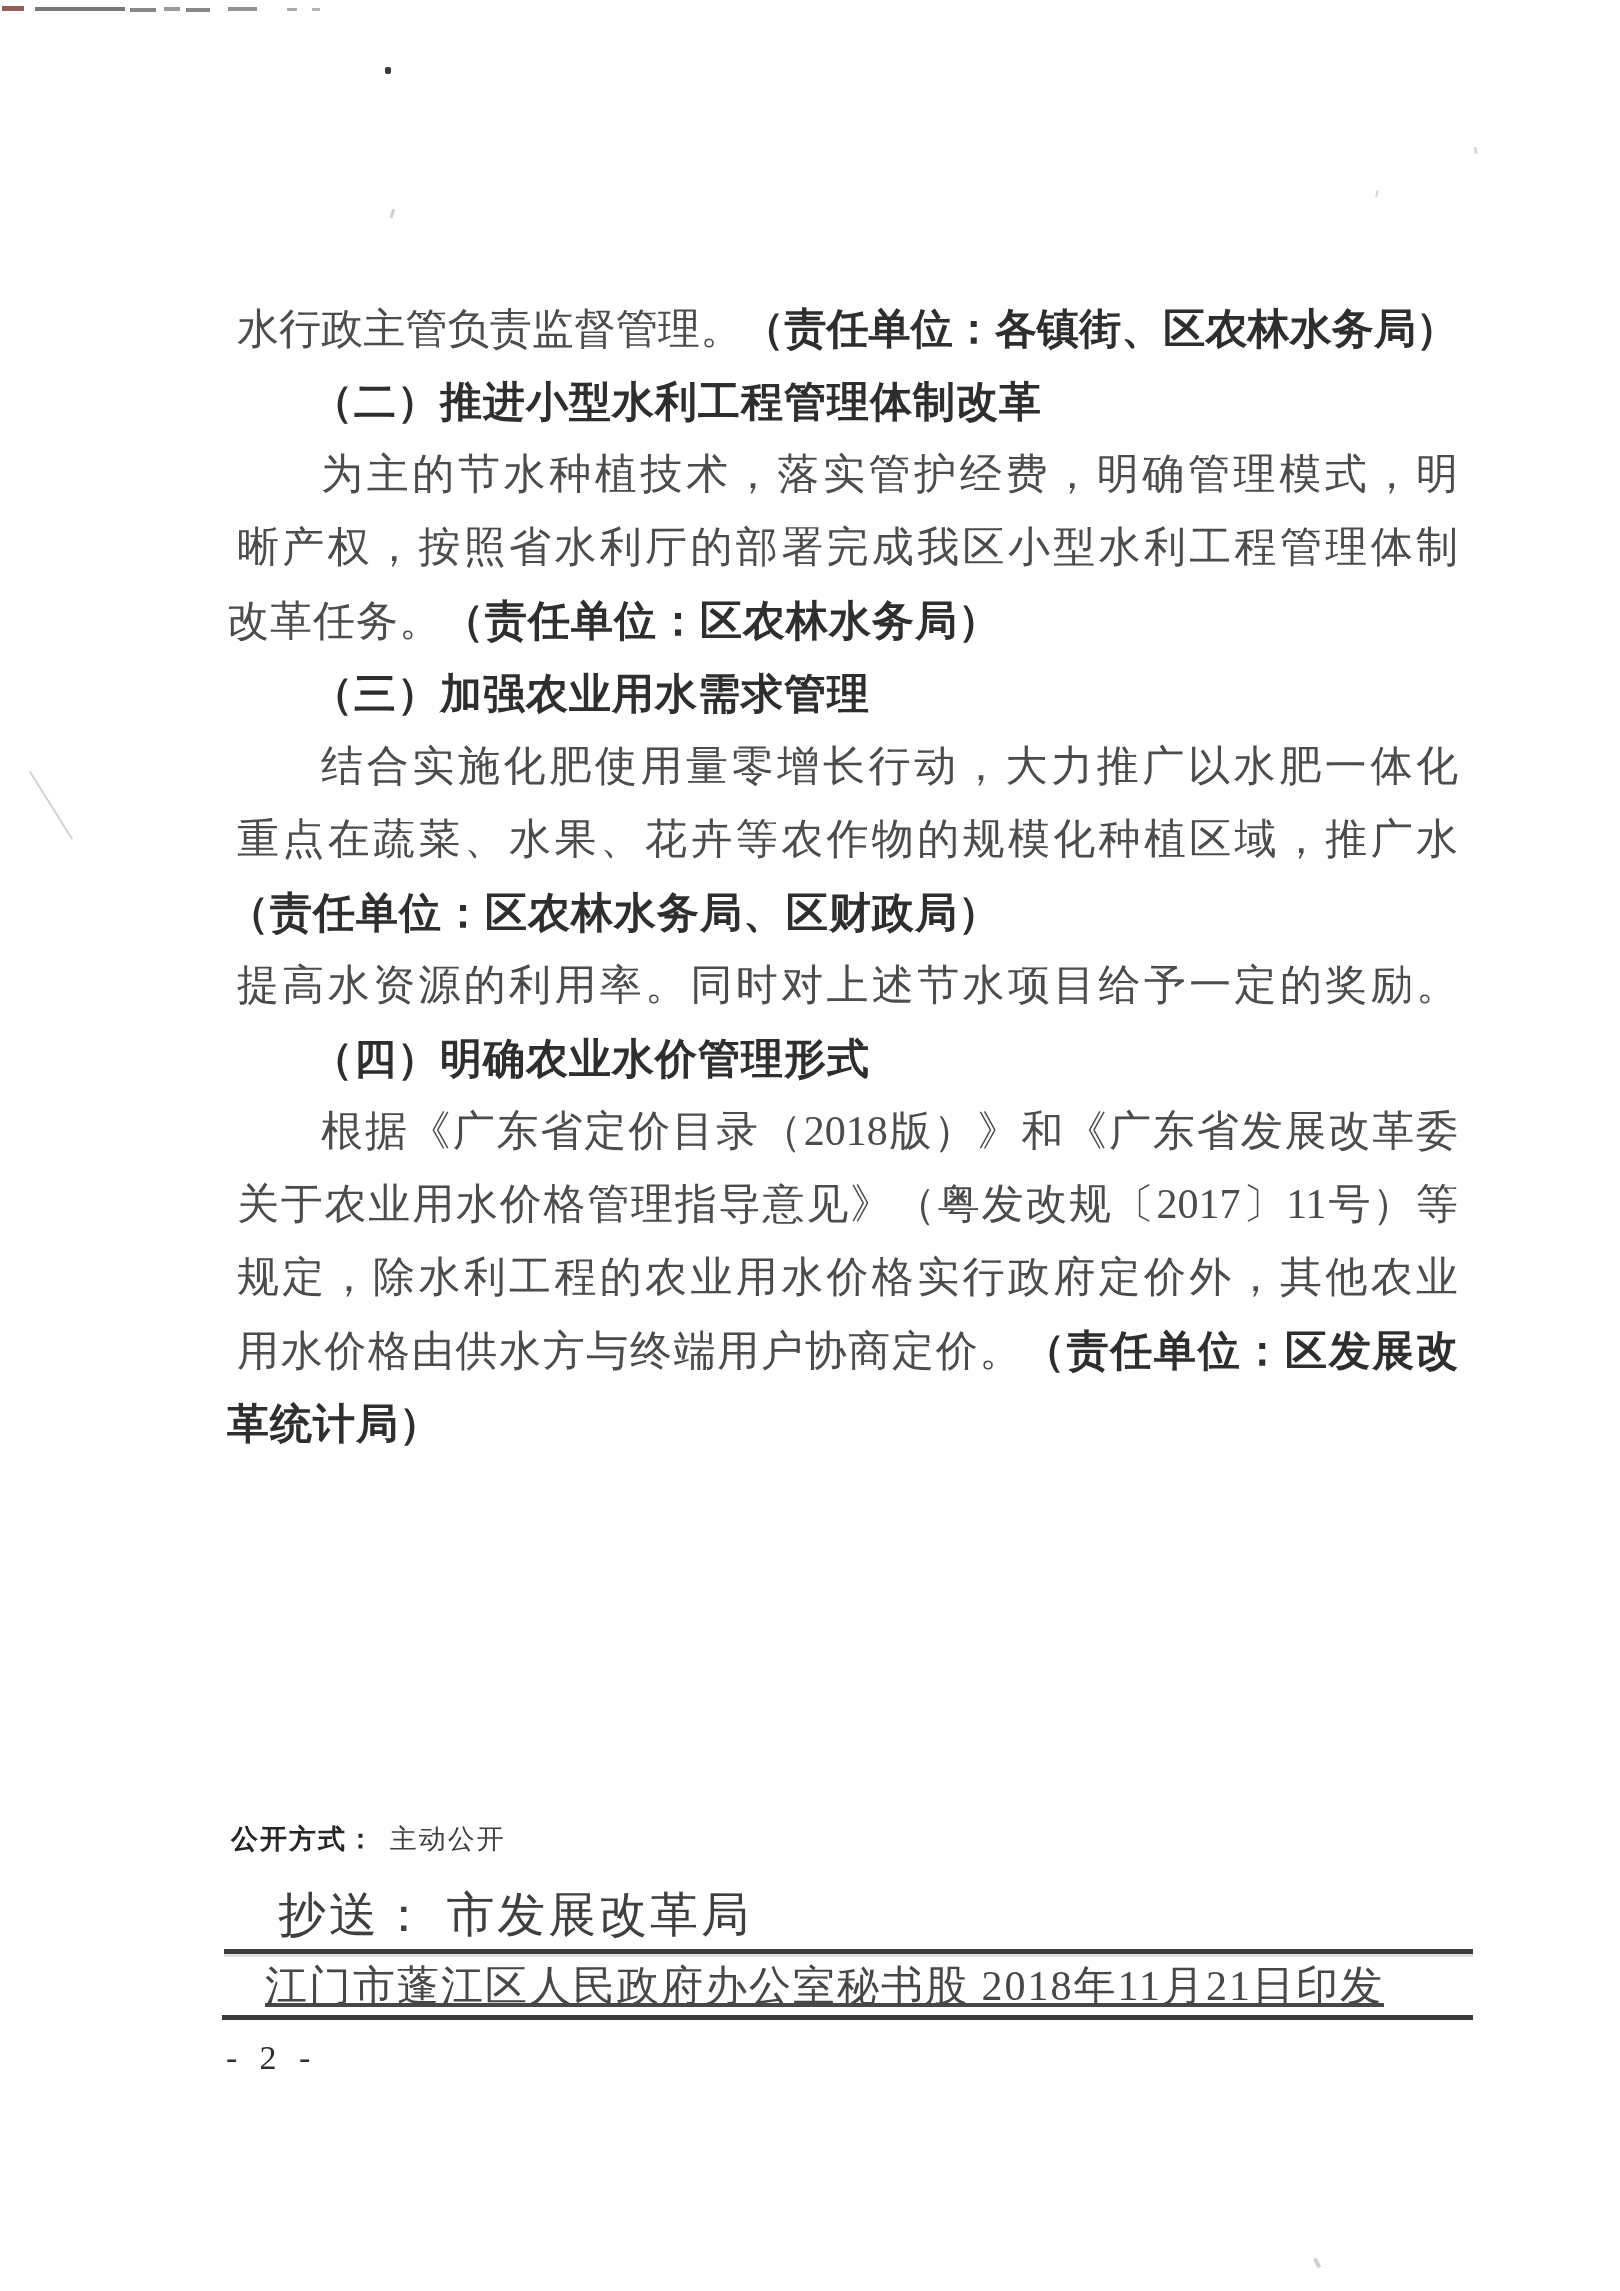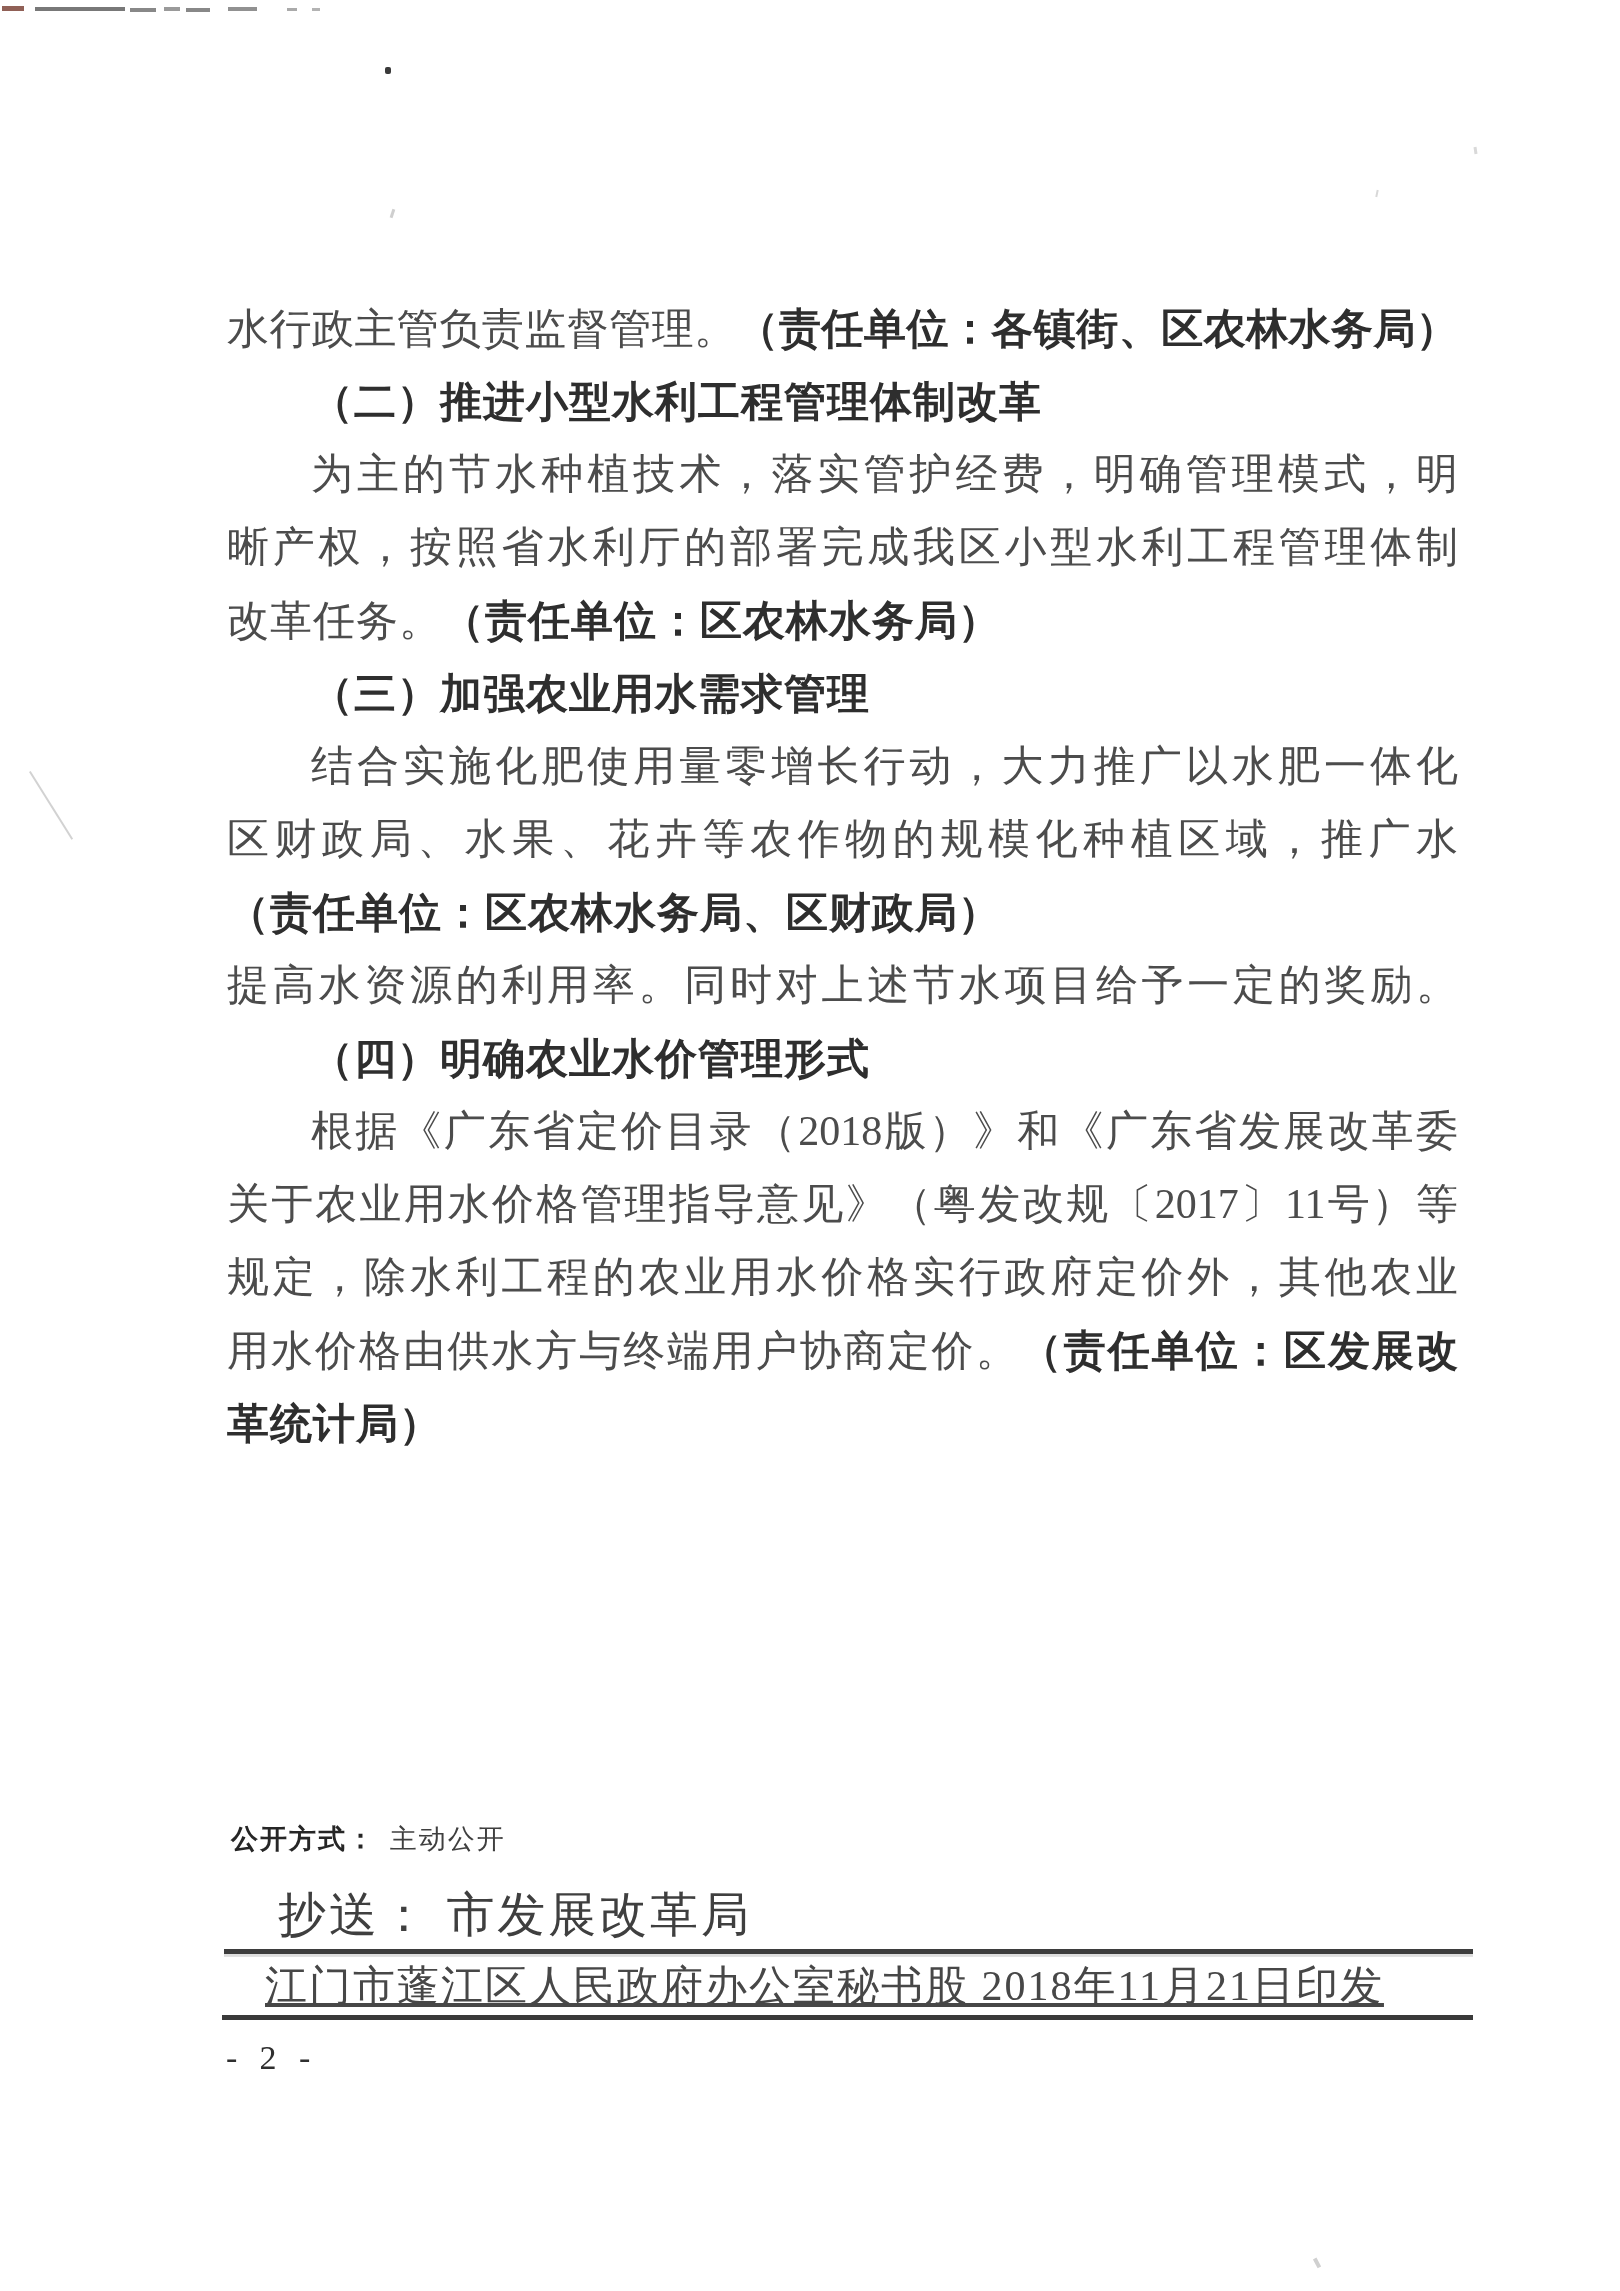--- a/index.html
+++ b/index.html
@@ -16,21 +16,21 @@
     left:227px; top:292px;
     width:1231px;
   }
   .ln{
     height:73px;
     line-height:73px;
     font-size:42px;
     color:#4c4c4c;
     letter-spacing:1px;
   }
-  .j{ text-align:justify; text-align-last:justify; letter-spacing:0; }
+  .j{ text-align:justify; text-align-last:justify; letter-spacing:0;margin-left:10px; }
   .ind{ text-indent:84px; }
   .b{
     font-weight:700;
     font-family:"Liberation Sans","DejaVu Sans",sans-serif;
     color:#2e2e2e;
     text-align:center;
   }
   
   .disclosure{
     position:absolute; left:231px; top:1815px;
@@ -107,21 +107,21 @@
   <div class="speck s6"></div>
 
   <div class="textblock">
     <div class="ln j"><span class="r">水行政主管负责监督管理。</span><span class="b">（责任单位：各镇街、区农林水务局）</span></div>
     <div class="ln ind"><span class="b">（二）推进小型水利工程管理体制改革</span></div>
     <div class="ln ind j"><span class="r">为主的节水种植技术，落实管护经费，明确管理模式，明</span></div>
     <div class="ln j"><span class="r">晰产权，按照省水利厅的部署完成我区小型水利工程管理体制</span></div>
     <div class="ln"><span class="r">改革任务。</span><span class="b">（责任单位：区农林水务局）</span></div>
     <div class="ln ind"><span class="b">（三）加强农业用水需求管理</span></div>
     <div class="ln ind j"><span class="r">结合实施化肥使用量零增长行动，大力推广以水肥一体化</span></div>
-    <div class="ln j"><span class="r">区财政局、水果、花卉等农作物的规模化种植区域，推广水</span></div>
+    <div class="ln j"><span class="r">重点在蔬菜、水果、花卉等农作物的规模化种植区域，推广水</span></div>
     <div class="ln"><span class="b">（责任单位：区农林水务局、区财政局）</span></div>
     <div class="ln j"><span class="r">提高水资源的利用率。同时对上述节水项目给予一定的奖励。</span></div>
     <div class="ln ind"><span class="b">（四）明确农业水价管理形式</span></div>
     <div class="ln ind j"><span class="r">根据《广东省定价目录（2018版）》和《广东省发展改革委</span></div>
     <div class="ln j"><span class="r">关于农业用水价格管理指导意见》（粤发改规〔2017〕11号）等</span></div>
     <div class="ln j"><span class="r">规定，除水利工程的农业用水价格实行政府定价外，其他农业</span></div>
     <div class="ln j"><span class="r">用水价格由供水方与终端用户协商定价。</span><span class="b">（责任单位：区发展改</span></div>
     <div class="ln"><span class="b">革统计局）</span></div>
   </div>
 

